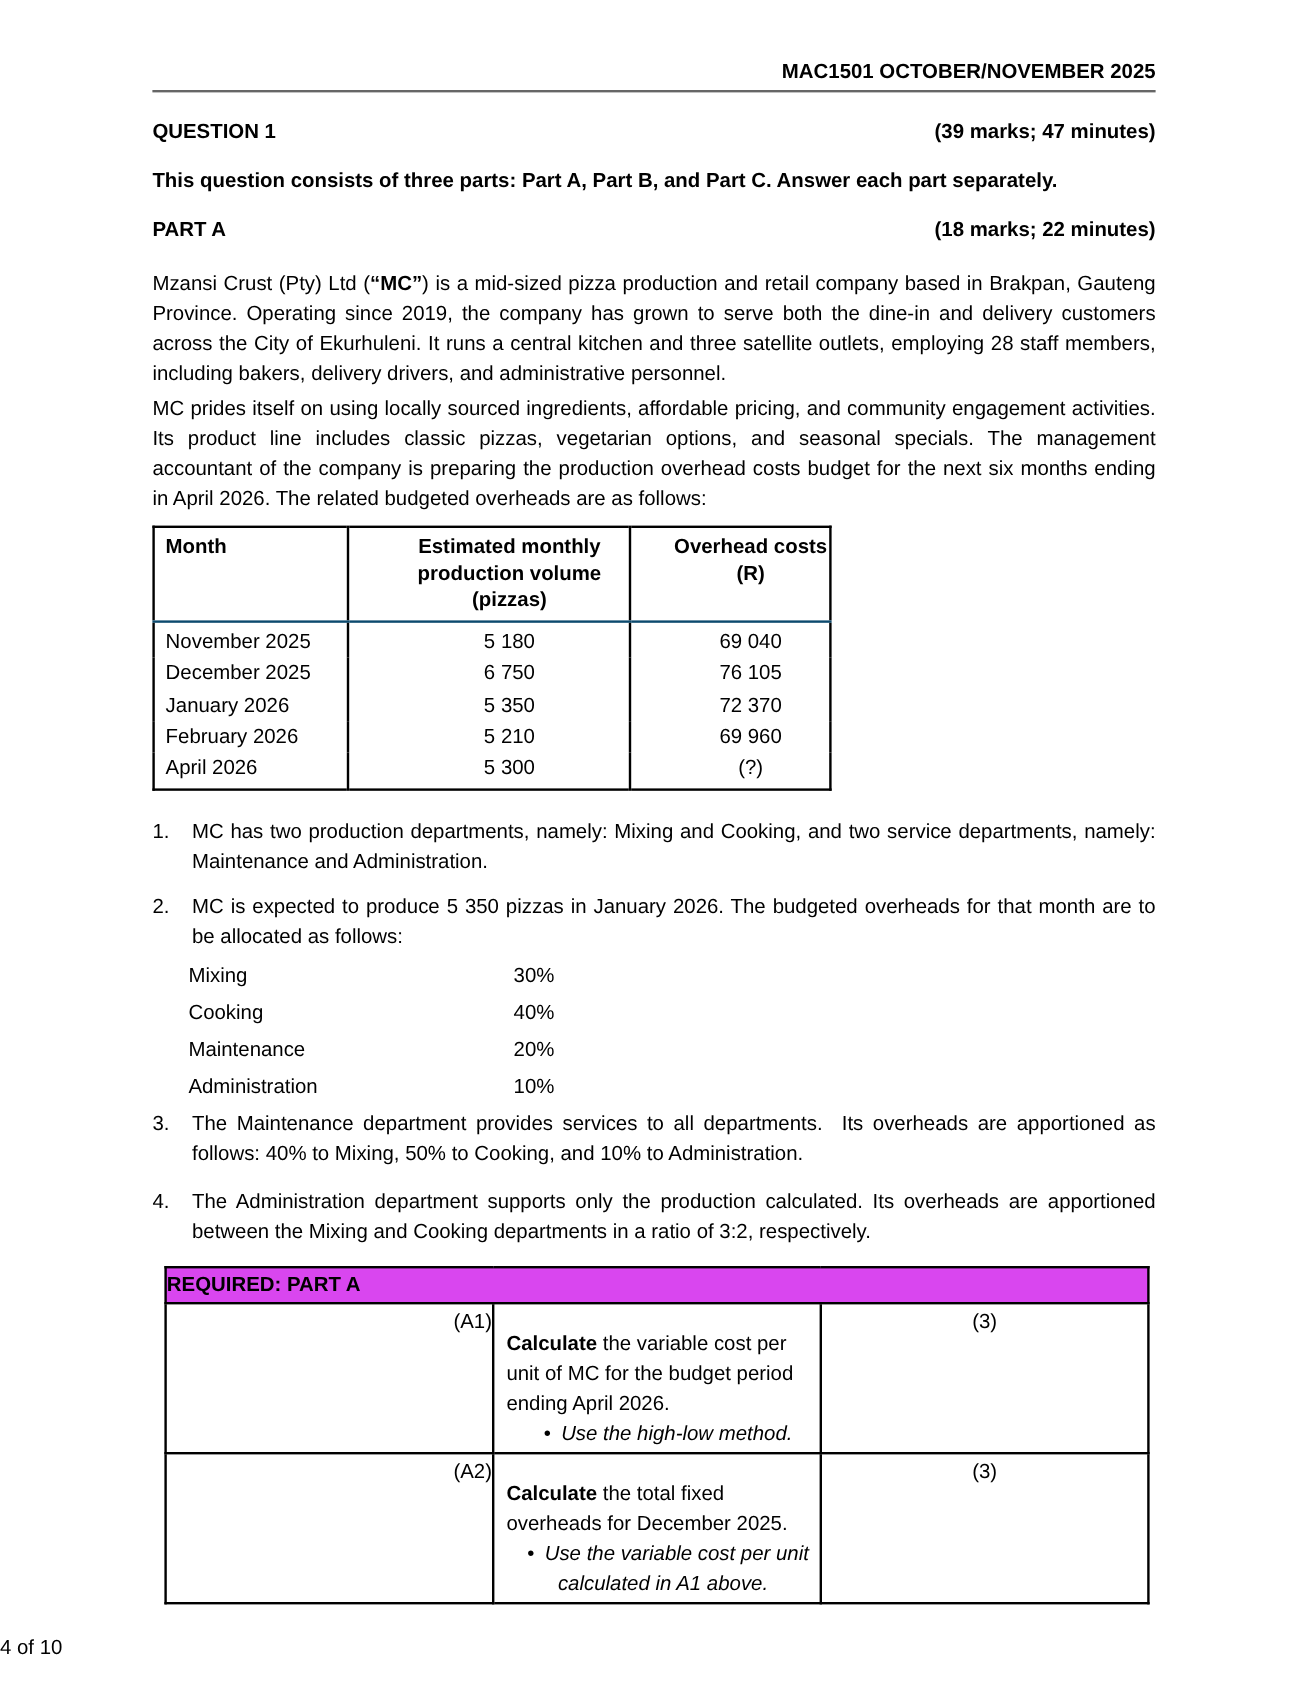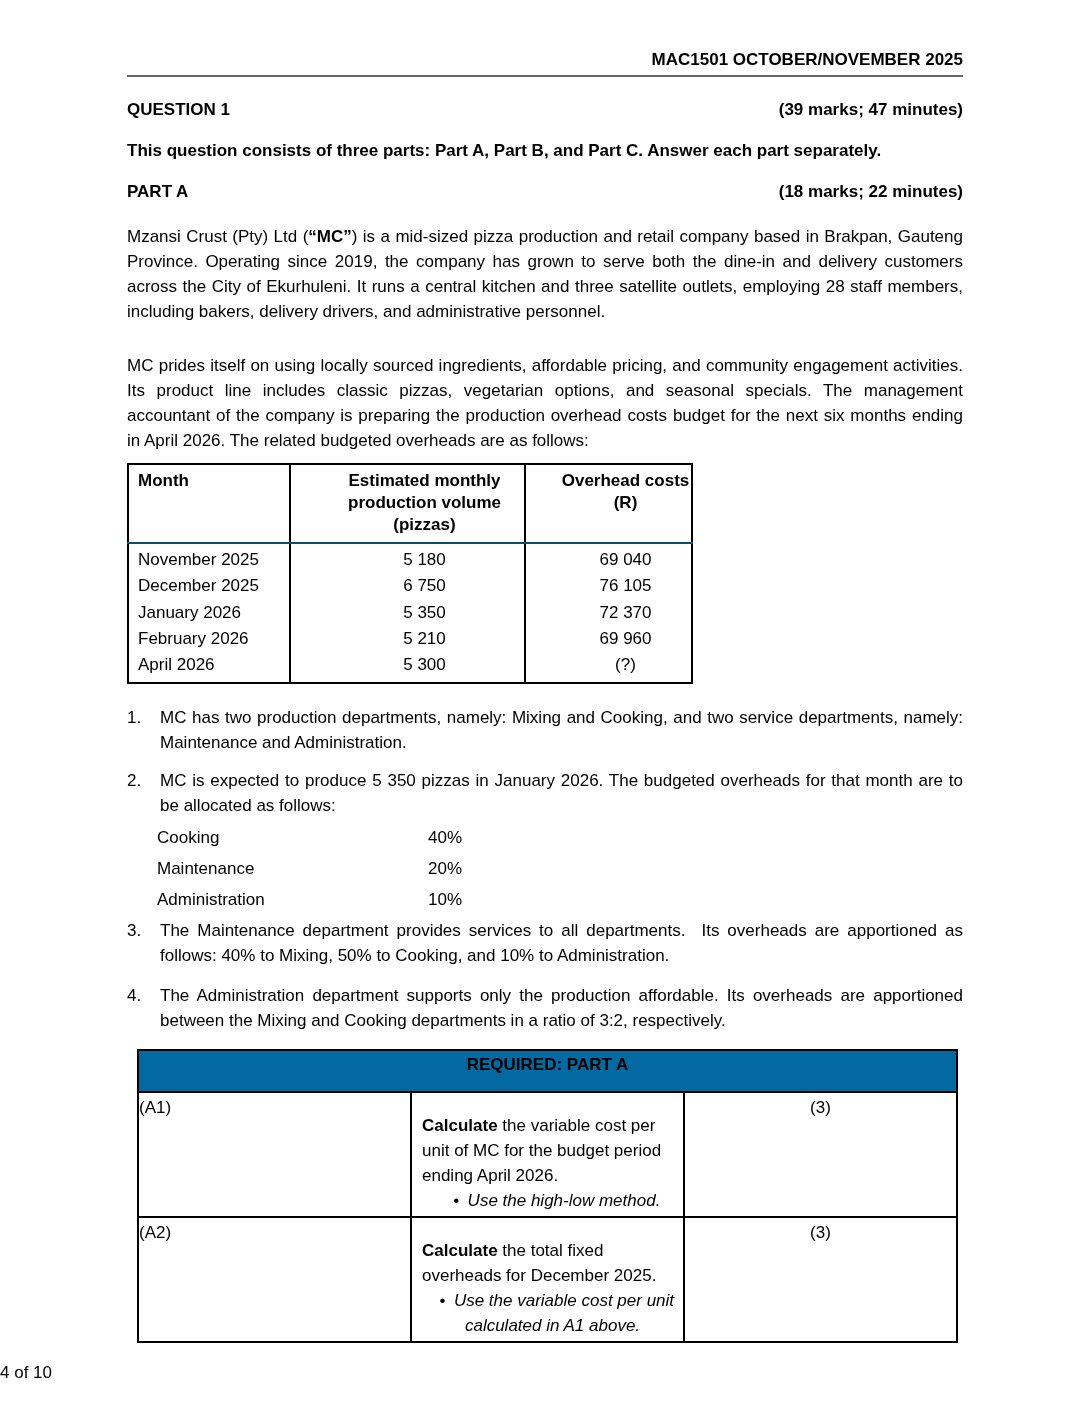--- a/index.html
+++ b/index.html
@@ -14,21 +14,21 @@
   .hdr { text-align:right; font-weight:bold; line-height:20px; }
   .rule { border:none; border-top:2.5px solid #666; margin-top:5px; }
 
   .row2 { display:flex; justify-content:space-between; font-weight:bold; line-height:20px; }
   .q-row { margin-top:23px; }
   .intro { font-weight:bold; margin-top:21px; line-height:20px; }
   .parta-row { margin-top:21px; }
 
   .para { text-align:justify; }
   .p1 { margin-top:22px; }
-  .p2 { margin-top:29px; }
+  .p2 { margin-top:4px; }
   .b { font-weight:bold; }
   .it { font-style:italic; }
 
   table { border-collapse:collapse; }
 
   
   .budget { margin-top:10px; width:564px; border:2px solid #000; table-layout:fixed; }
   .budget th, .budget td { vertical-align:top;padding-left:34px; }
   .budget th + th, .budget td + td { border-left:2px solid #000; }
   .budget thead th { border-bottom:2px solid #0c4a6e; font-weight:bold; line-height:22px; padding-top:5px; padding-bottom:6px; }
@@ -50,22 +50,22 @@
   .inum { width:33px; flex:none; }
   .itext { flex:1; text-align:justify; }
 
   .alloc { margin-left:30px; margin-top:7px; }
   .alloc-row { line-height:25px; margin-bottom:6px; }
   .dept { display:inline-block; width:271px; }
 
   
   .req { margin-top:16px; margin-left:10px; width:821px; border:2px solid #000; table-layout:fixed; }
   .req td { border:2px solid #000; vertical-align:top; }
-  .req .req-title { background:#0369a1; font-weight:bold; text-align:center; height:42px; line-height:28px; }
-  .req .rid { width:62px; text-align:left; padding-top:2px;margin-left:48px; }
+  .req .req-title { background:#d946ef; font-weight:bold; height:30px; line-height:28px; }
+  .req .rid { width:62px; text-align:right; padding-top:2px;margin-left:48px; }
   .req .rtask { padding:20px 8px 3px 10px; }
   .req .rmarks { width:59px; text-align:center; padding-top:2px; }
   .tline { line-height:25px; }
   .bline { line-height:25px; padding-left:8px;text-align:center; }
   .bullet { display:inline-block; width:23px; }
 
   .footer { position:absolute; top:1360px; left:0; width:100%; line-height:25px; }
 </style>
 </head>
 <body>
@@ -143,38 +143,41 @@
       <div class="itext">MC has two production departments, namely: Mixing and Cooking, and two service departments, namely: Maintenance and Administration.</div>
     </div>
 
     <div class="item i2">
       <span class="inum">2.</span>
       <div class="itext">MC is expected to produce 5 350 pizzas in January 2026. The budgeted overheads for that month are to be allocated as follows:</div>
     </div>
 
     <div class="alloc">
       <div class="alloc-row">
+        <span class="dept">Mixing</span><span>30%</span>
+      </div>
+      <div class="alloc-row">
         <span class="dept">Cooking</span><span>40%</span>
       </div>
       <div class="alloc-row">
         <span class="dept">Maintenance</span><span>20%</span>
       </div>
       <div class="alloc-row">
         <span class="dept">Administration</span><span>10%</span>
       </div>
     </div>
 
     <div class="item i3">
       <span class="inum">3.</span>
       <div class="itext">The Maintenance department provides services to all departments.&nbsp; Its overheads are apportioned as follows: 40% to Mixing, 50% to Cooking, and 10% to Administration.</div>
     </div>
 
     <div class="item i4">
       <span class="inum">4.</span>
-      <div class="itext">The Administration department supports only the production affordable. Its overheads are apportioned between the Mixing and Cooking departments in a ratio of 3:2, respectively.</div>
+      <div class="itext">The Administration department supports only the production calculated. Its overheads are apportioned between the Mixing and Cooking departments in a ratio of 3:2, respectively.</div>
     </div>
 
     <table class="req">
       <tbody>
           <tr>
         <td class="req-title" colspan="3">REQUIRED: PART A</td>
       </tr>
       <tr>
         <td class="rid">(A1)</td>
         <td class="rtask">

